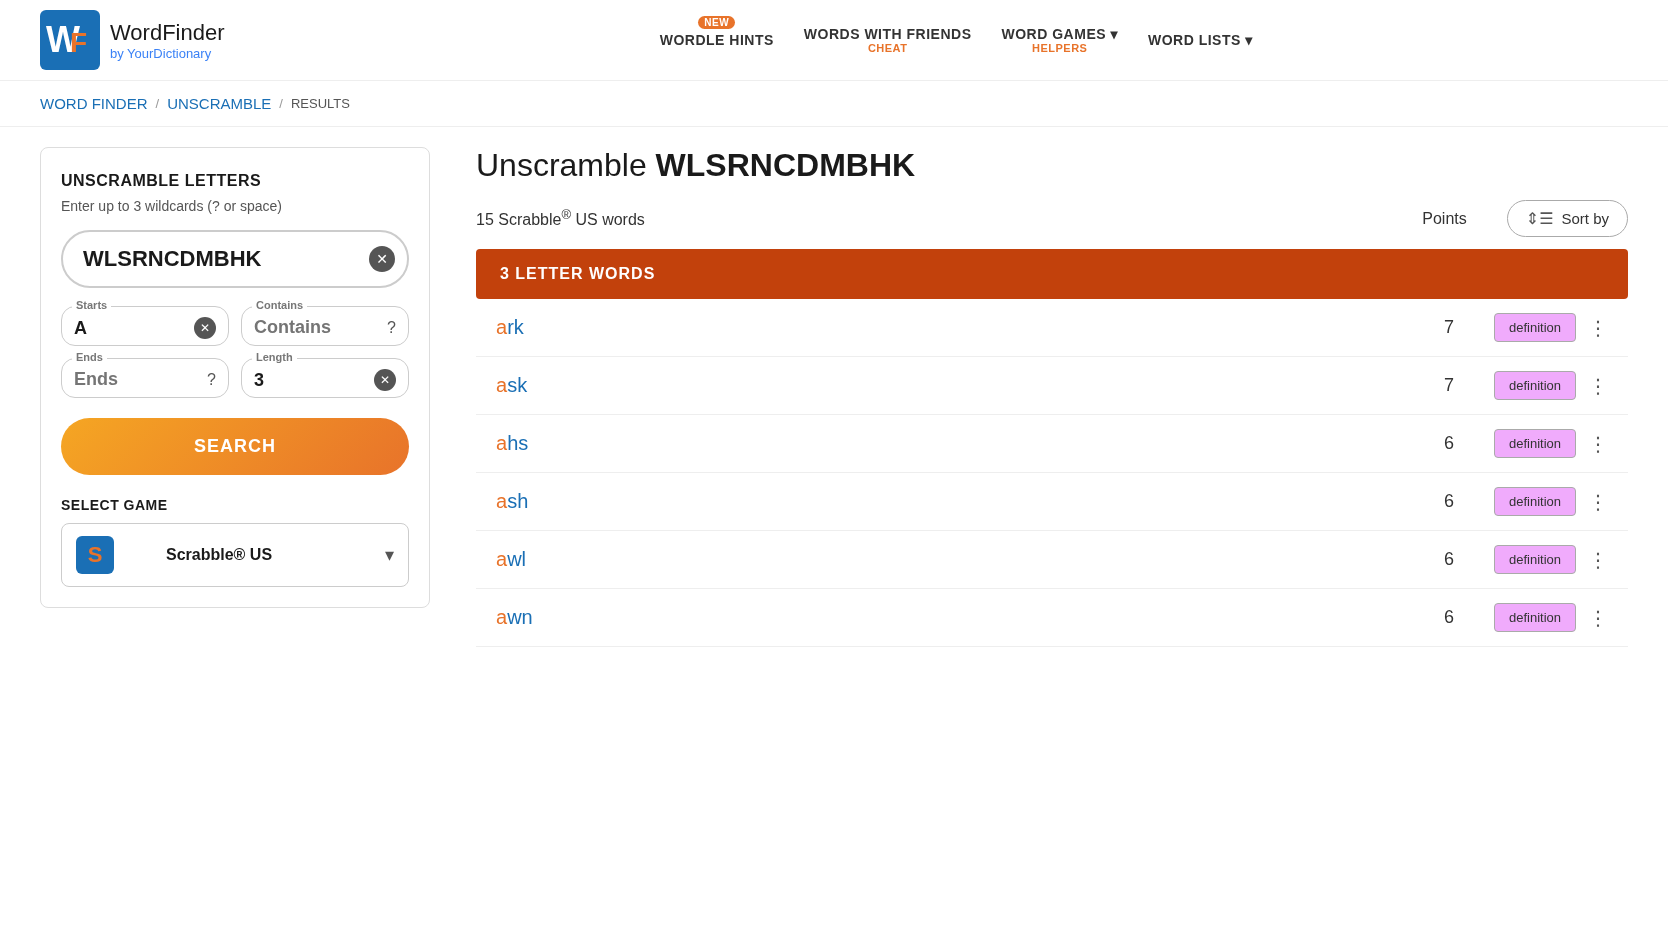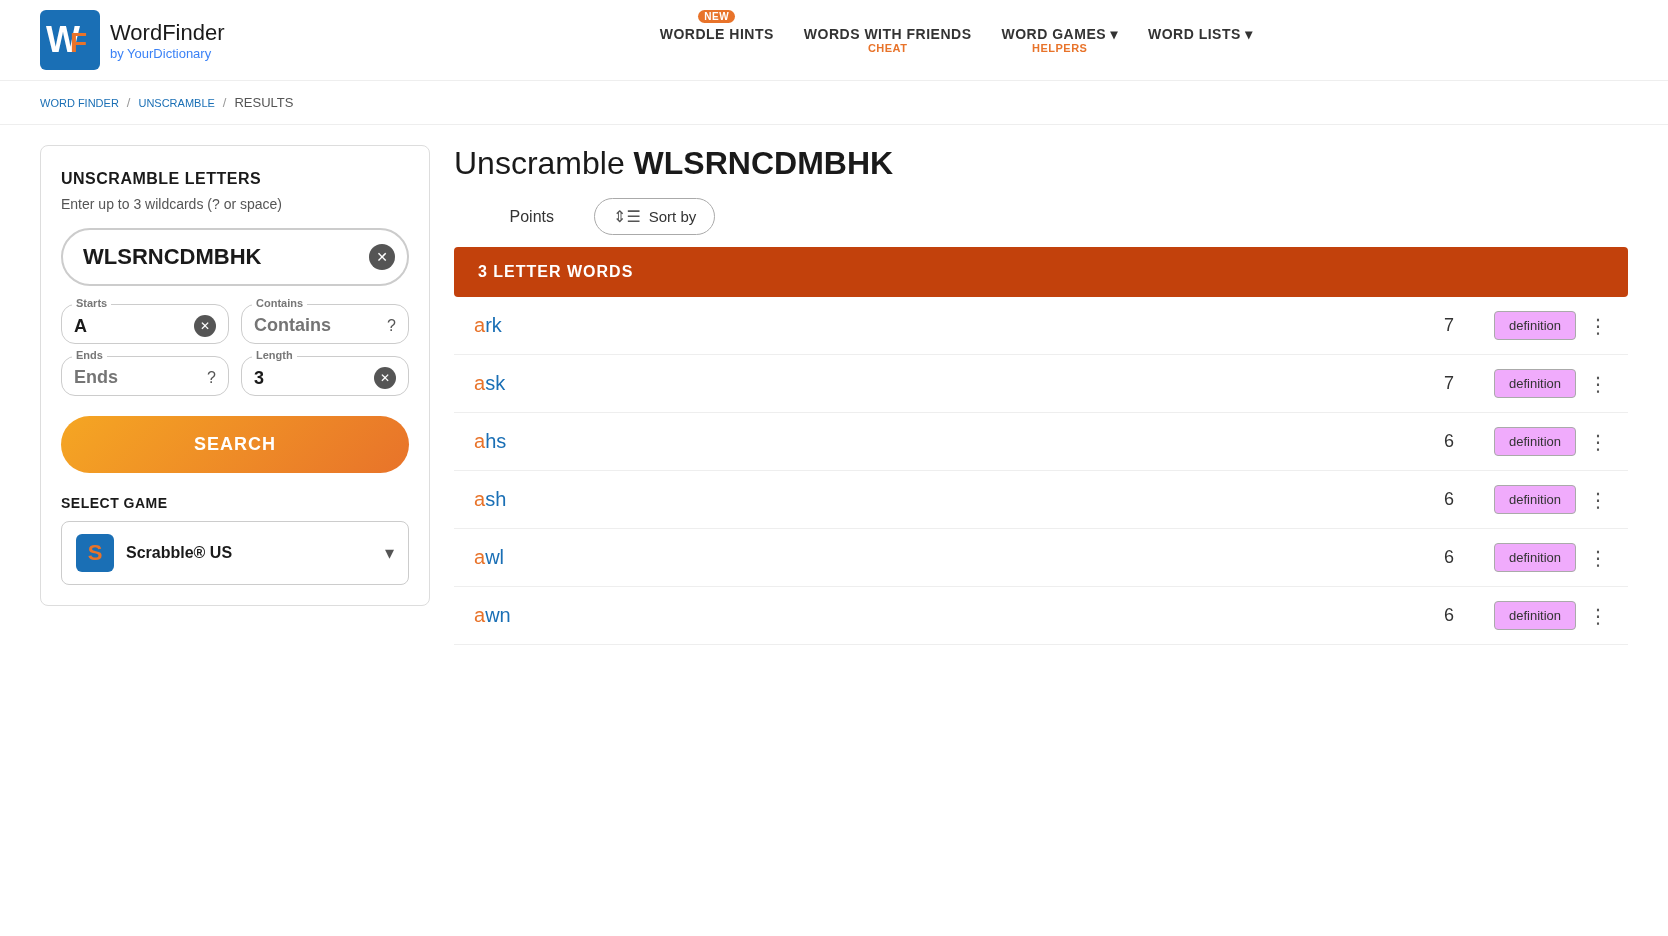--- a/index.html
+++ b/index.html
@@ -32,21 +32,21 @@
       font-size: 22px;
       font-weight: normal;
       color: #1a1a1a;
     }
     .logo-sub {
       font-size: 13px;
       color: #3b82f6;
     }
     nav {
       display: flex;
-      align-items: flex-start;
+      align-items: center;
       gap: 30px;
       flex: 1;
       justify-content: center;
     }
     .nav-item {
       display: flex;
       flex-direction: column;
       align-items: center;
       cursor: pointer;
       font-size: 14px;
@@ -78,30 +78,30 @@
       align-items: center;
       gap: 8px;
       padding: 14px 40px;
       font-size: 13px;
       border-bottom: 1px solid #eee;
     }
     .breadcrumb a {
       color: #1a6fb5;
       text-decoration: none;
       font-weight: 500;
-      font-size: 11px;
+      font-size: 15px;
     }
     .breadcrumb .sep { color: #999; }
     .breadcrumb .current { color: #555; }
 
     
     .main-layout {
       display: flex;
       padding: 20px 40px;
-      gap: 24px;
+      gap: 46px;
       align-items: flex-start;
     }
 
     
     .sidebar {
       width: 390px;
       min-width: 360px;
       background: #fff;
       border: 1px solid #ddd;
       border-radius: 8px;
@@ -257,20 +257,21 @@
       color: #fff;
       font-weight: bold;
       font-size: 18px;
     }
     .game-icon-s { color: #e8732a; font-size: 22px; font-weight: 900; }
     .game-label {
       flex: 1;
       font-size: 16px;
       font-weight: 600;
       color: #1a1a1a;
+      margin-left: 40px;
     }
     .chevron-down { color: #555; font-size: 18px; }
 
     
     .results-area {
       flex: 1;
     }
     .results-title {
       font-size: 32px;
       font-weight: 300;
@@ -462,20 +463,23 @@
       <span class="chevron-down">▾</span>
     </div>
   </aside>
 
   <section class="results-area">
     <h1 class="results-title">
       Unscramble <strong>WLSRNCDMBHK</strong>
     </h1>
 
     <div class="results-meta">
+      <div class="results-count">
+        <span>15</span> <span>Scrabble</span><sup class="scrabble-reg">®</sup> <span>US</span> <span>words</span>
+      </div>
       <div class="results-points-header">Points</div>
       <button class="sort-btn">
         <span class="sort-icon">⇕☰</span>
         <span>Sort by</span>
       </button>
     </div>
 
     <div class="section-header">3 LETTER WORDS</div>
 
     <div id="word-list">

